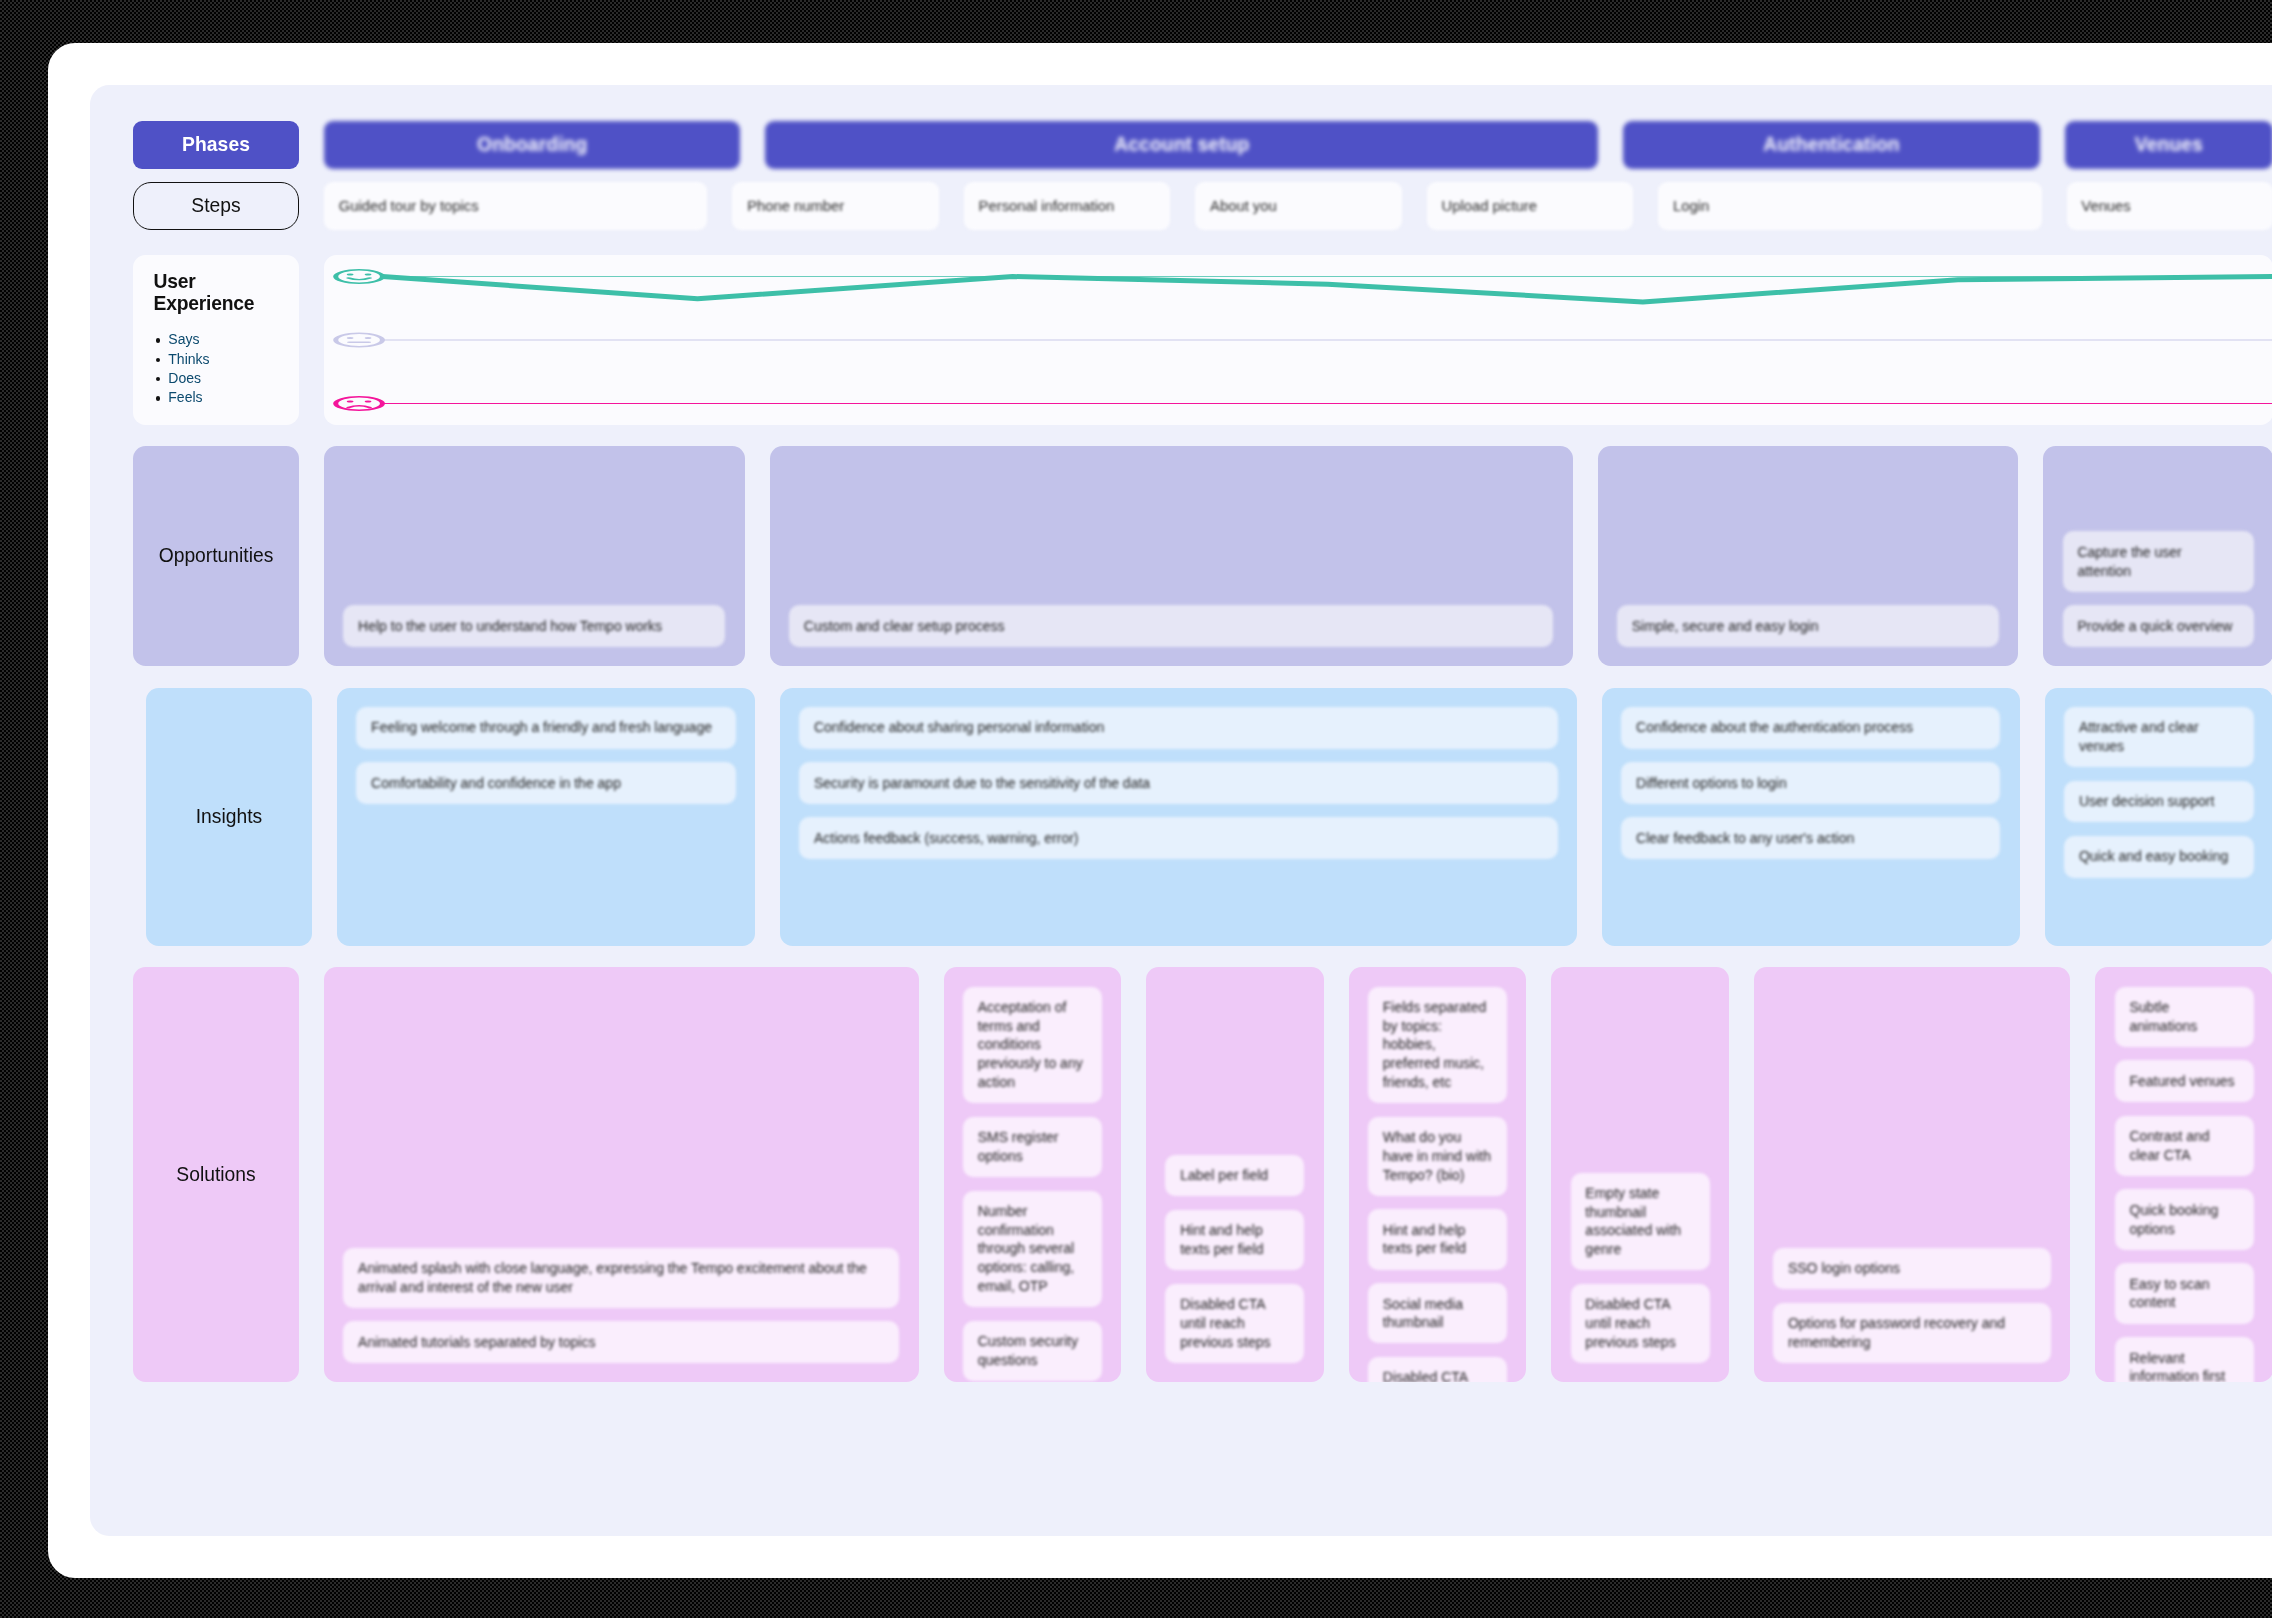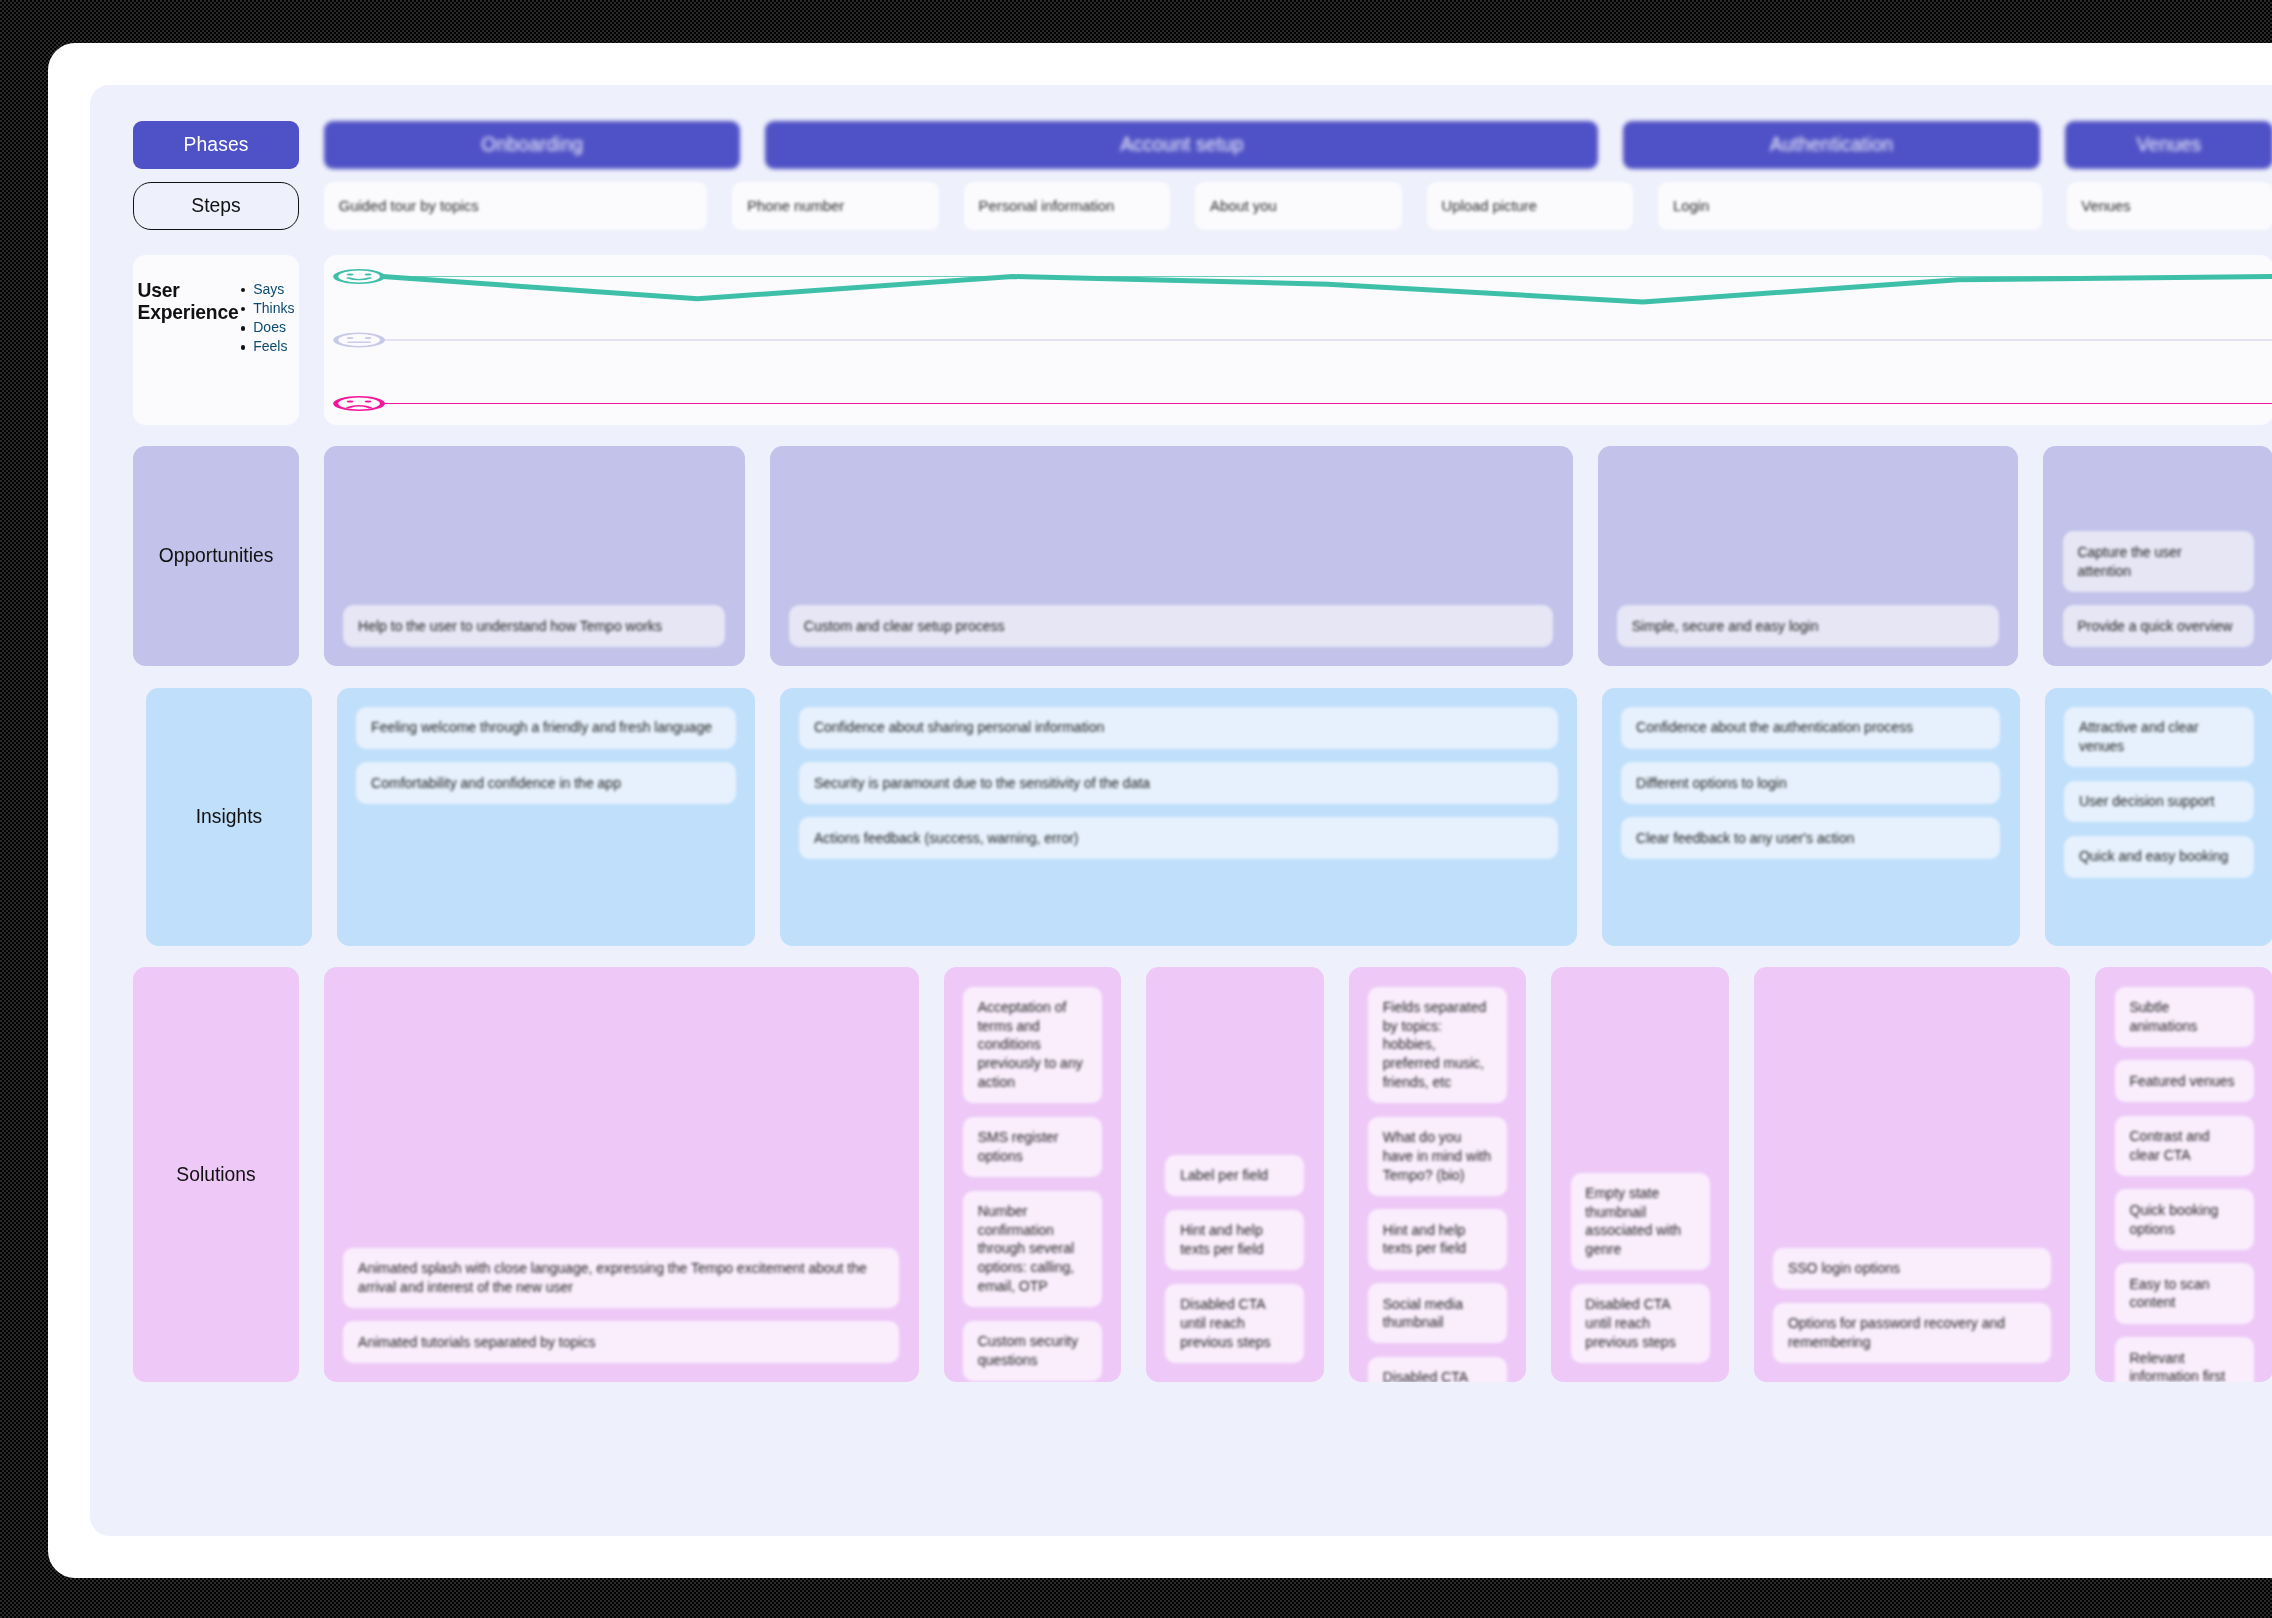--- a/index.html
+++ b/index.html
@@ -62,21 +62,21 @@
 
   .phase-pill {
     height: 48px;
     background: #4f51c6;
     border-radius: 9px;
     display: flex;
     align-items: center;
     justify-content: center;
     color: #ffffff;
     font-size: 19.3px;
-    font-weight: 400;
+    font-weight: 700;
     letter-spacing: 0.1px;
   }
   .phase-pill.blurred { color: rgba(255,255,255,.96); filter: blur(1.9px); }
 
   .steps-pill {
     height: 48px;
     background: #eef0fb;
     border: 1.7px solid #111111;
     border-radius: 18px;
     display: flex;
@@ -104,21 +104,21 @@
   
   #ux-row { height: 170px; margin-bottom: 21.6px; gap: 25px; display: flex; }
 
   #ux-panel {
     width: 166px;
     flex: 0 0 166px;
     background: #fbfbfe;
     border-radius: 12.5px;
     padding: 25px 20.5px;
     display: flex;
-    flex-direction: row;
+    flex-direction: column;
     justify-content: center;
   }
   #ux-panel h3 {
     font-size: 19.3px;
     font-weight: 700;
     color: #111;
     margin-bottom: 14.8px;
     letter-spacing: -0.2px;
   }
   #ux-panel ul { list-style: none; }

